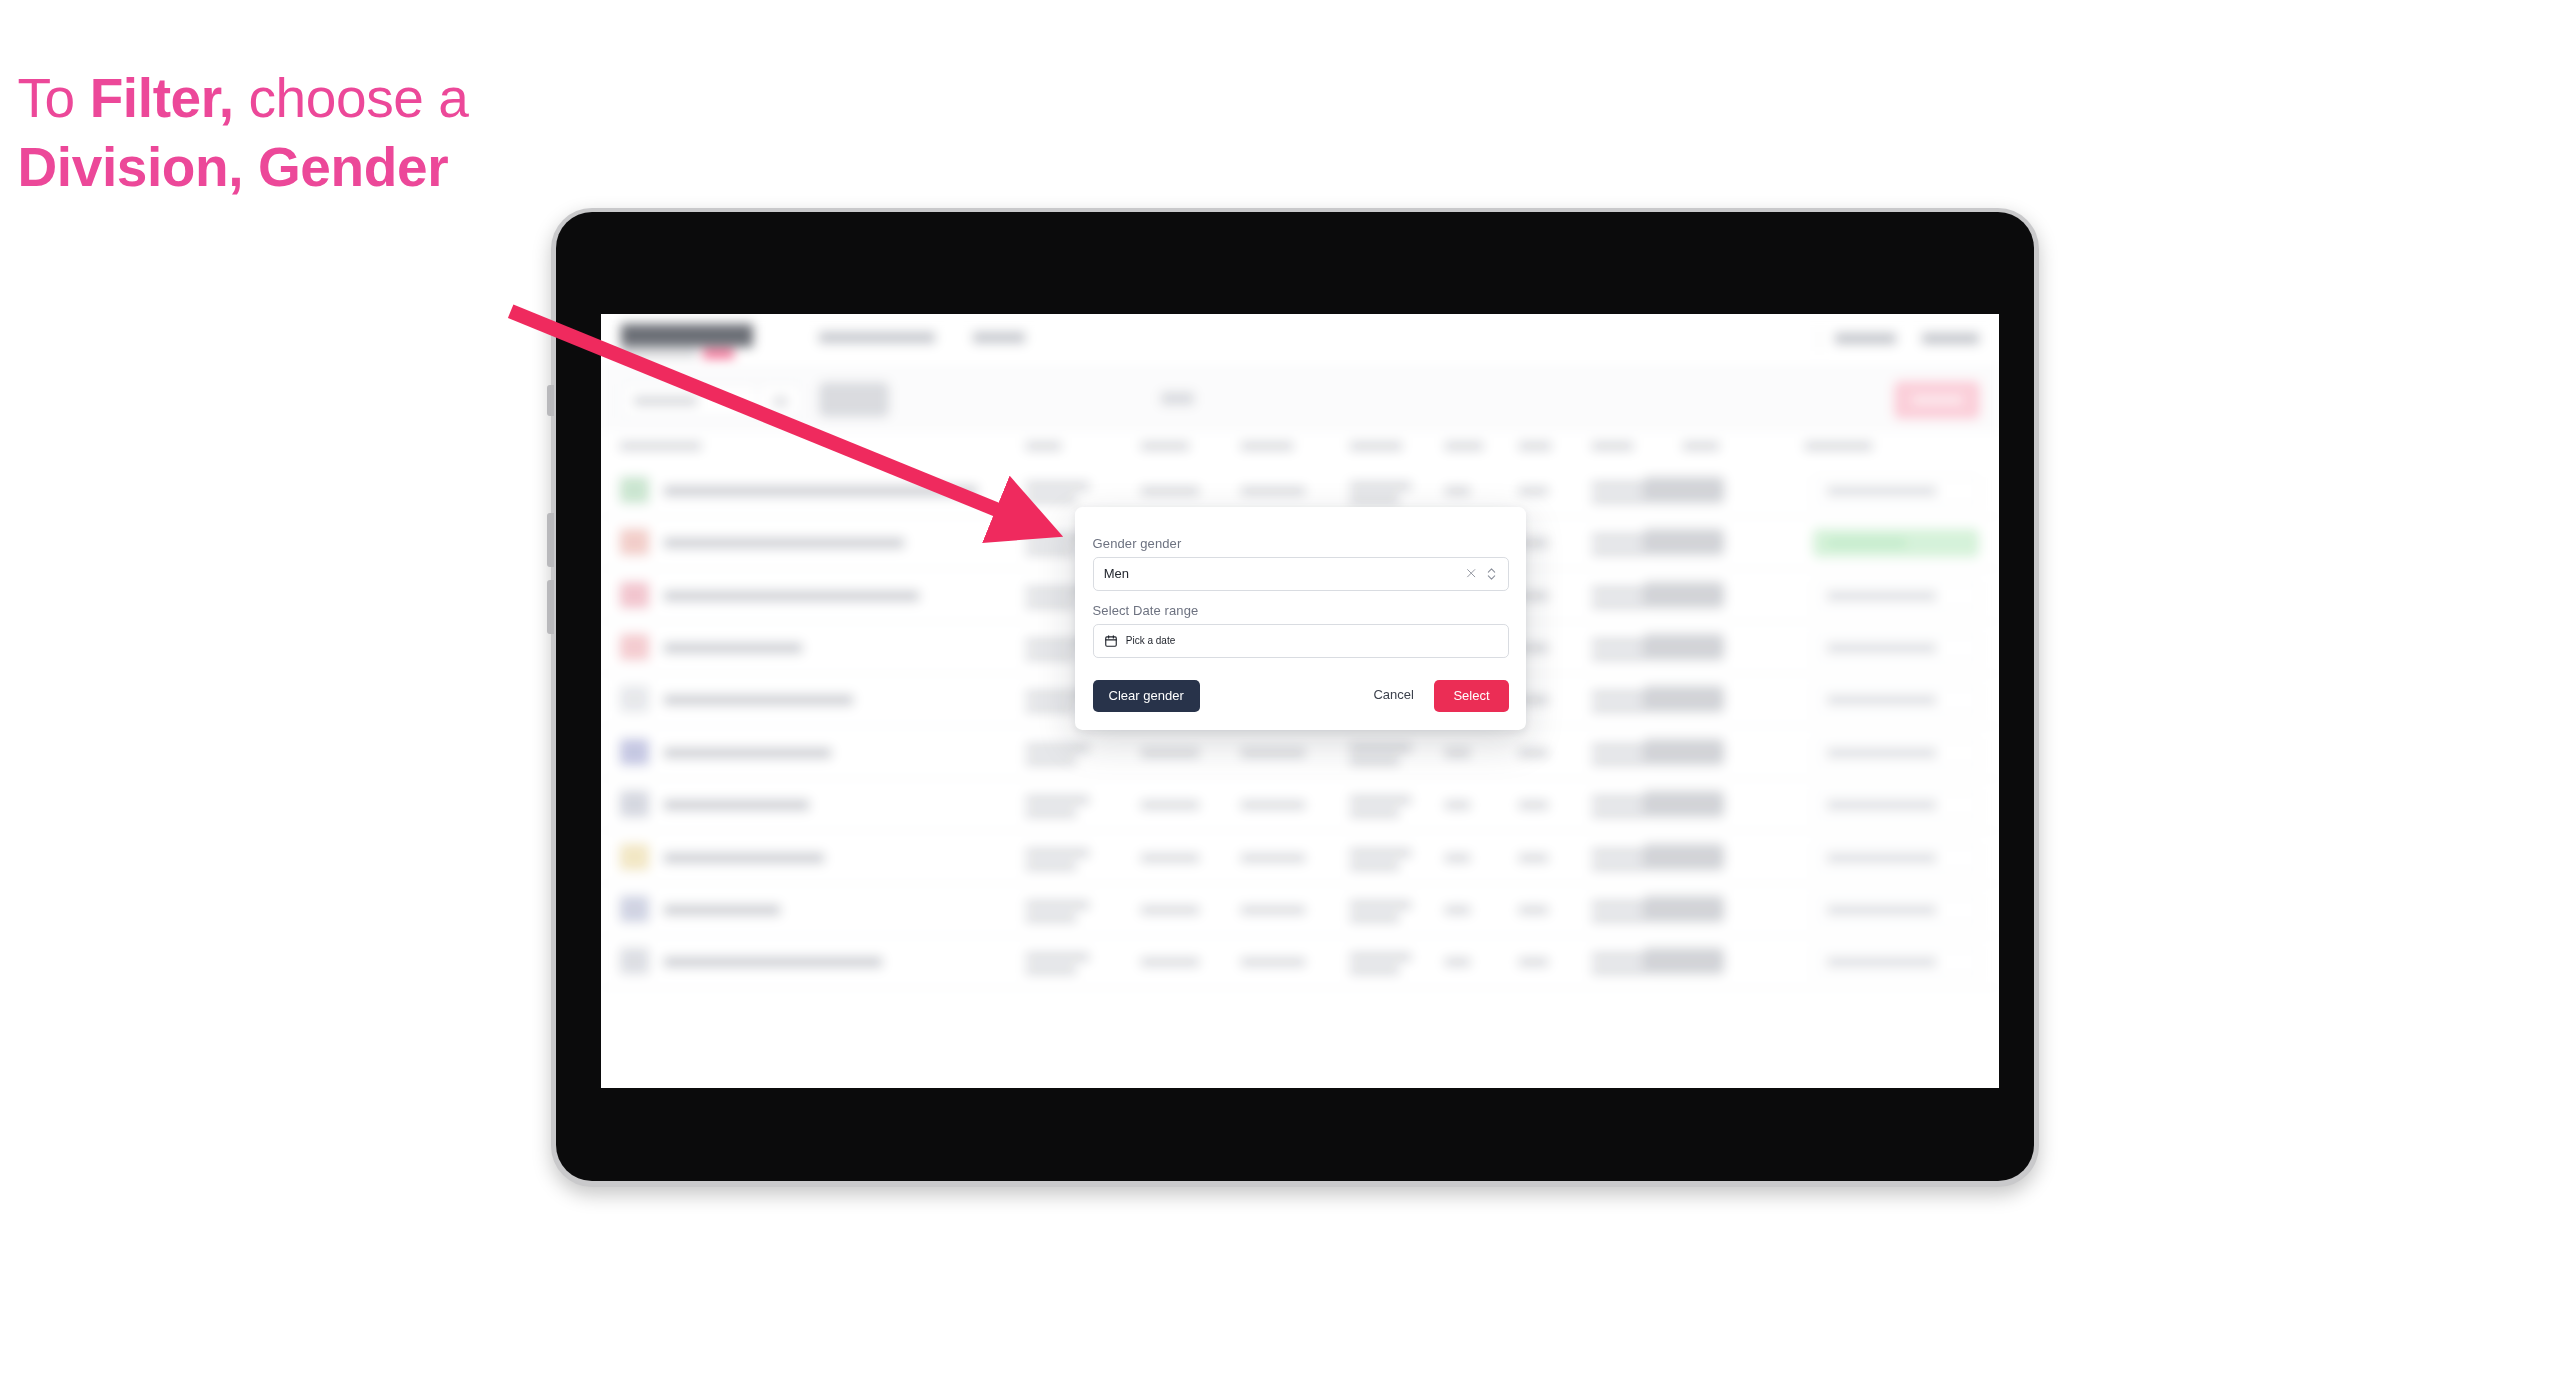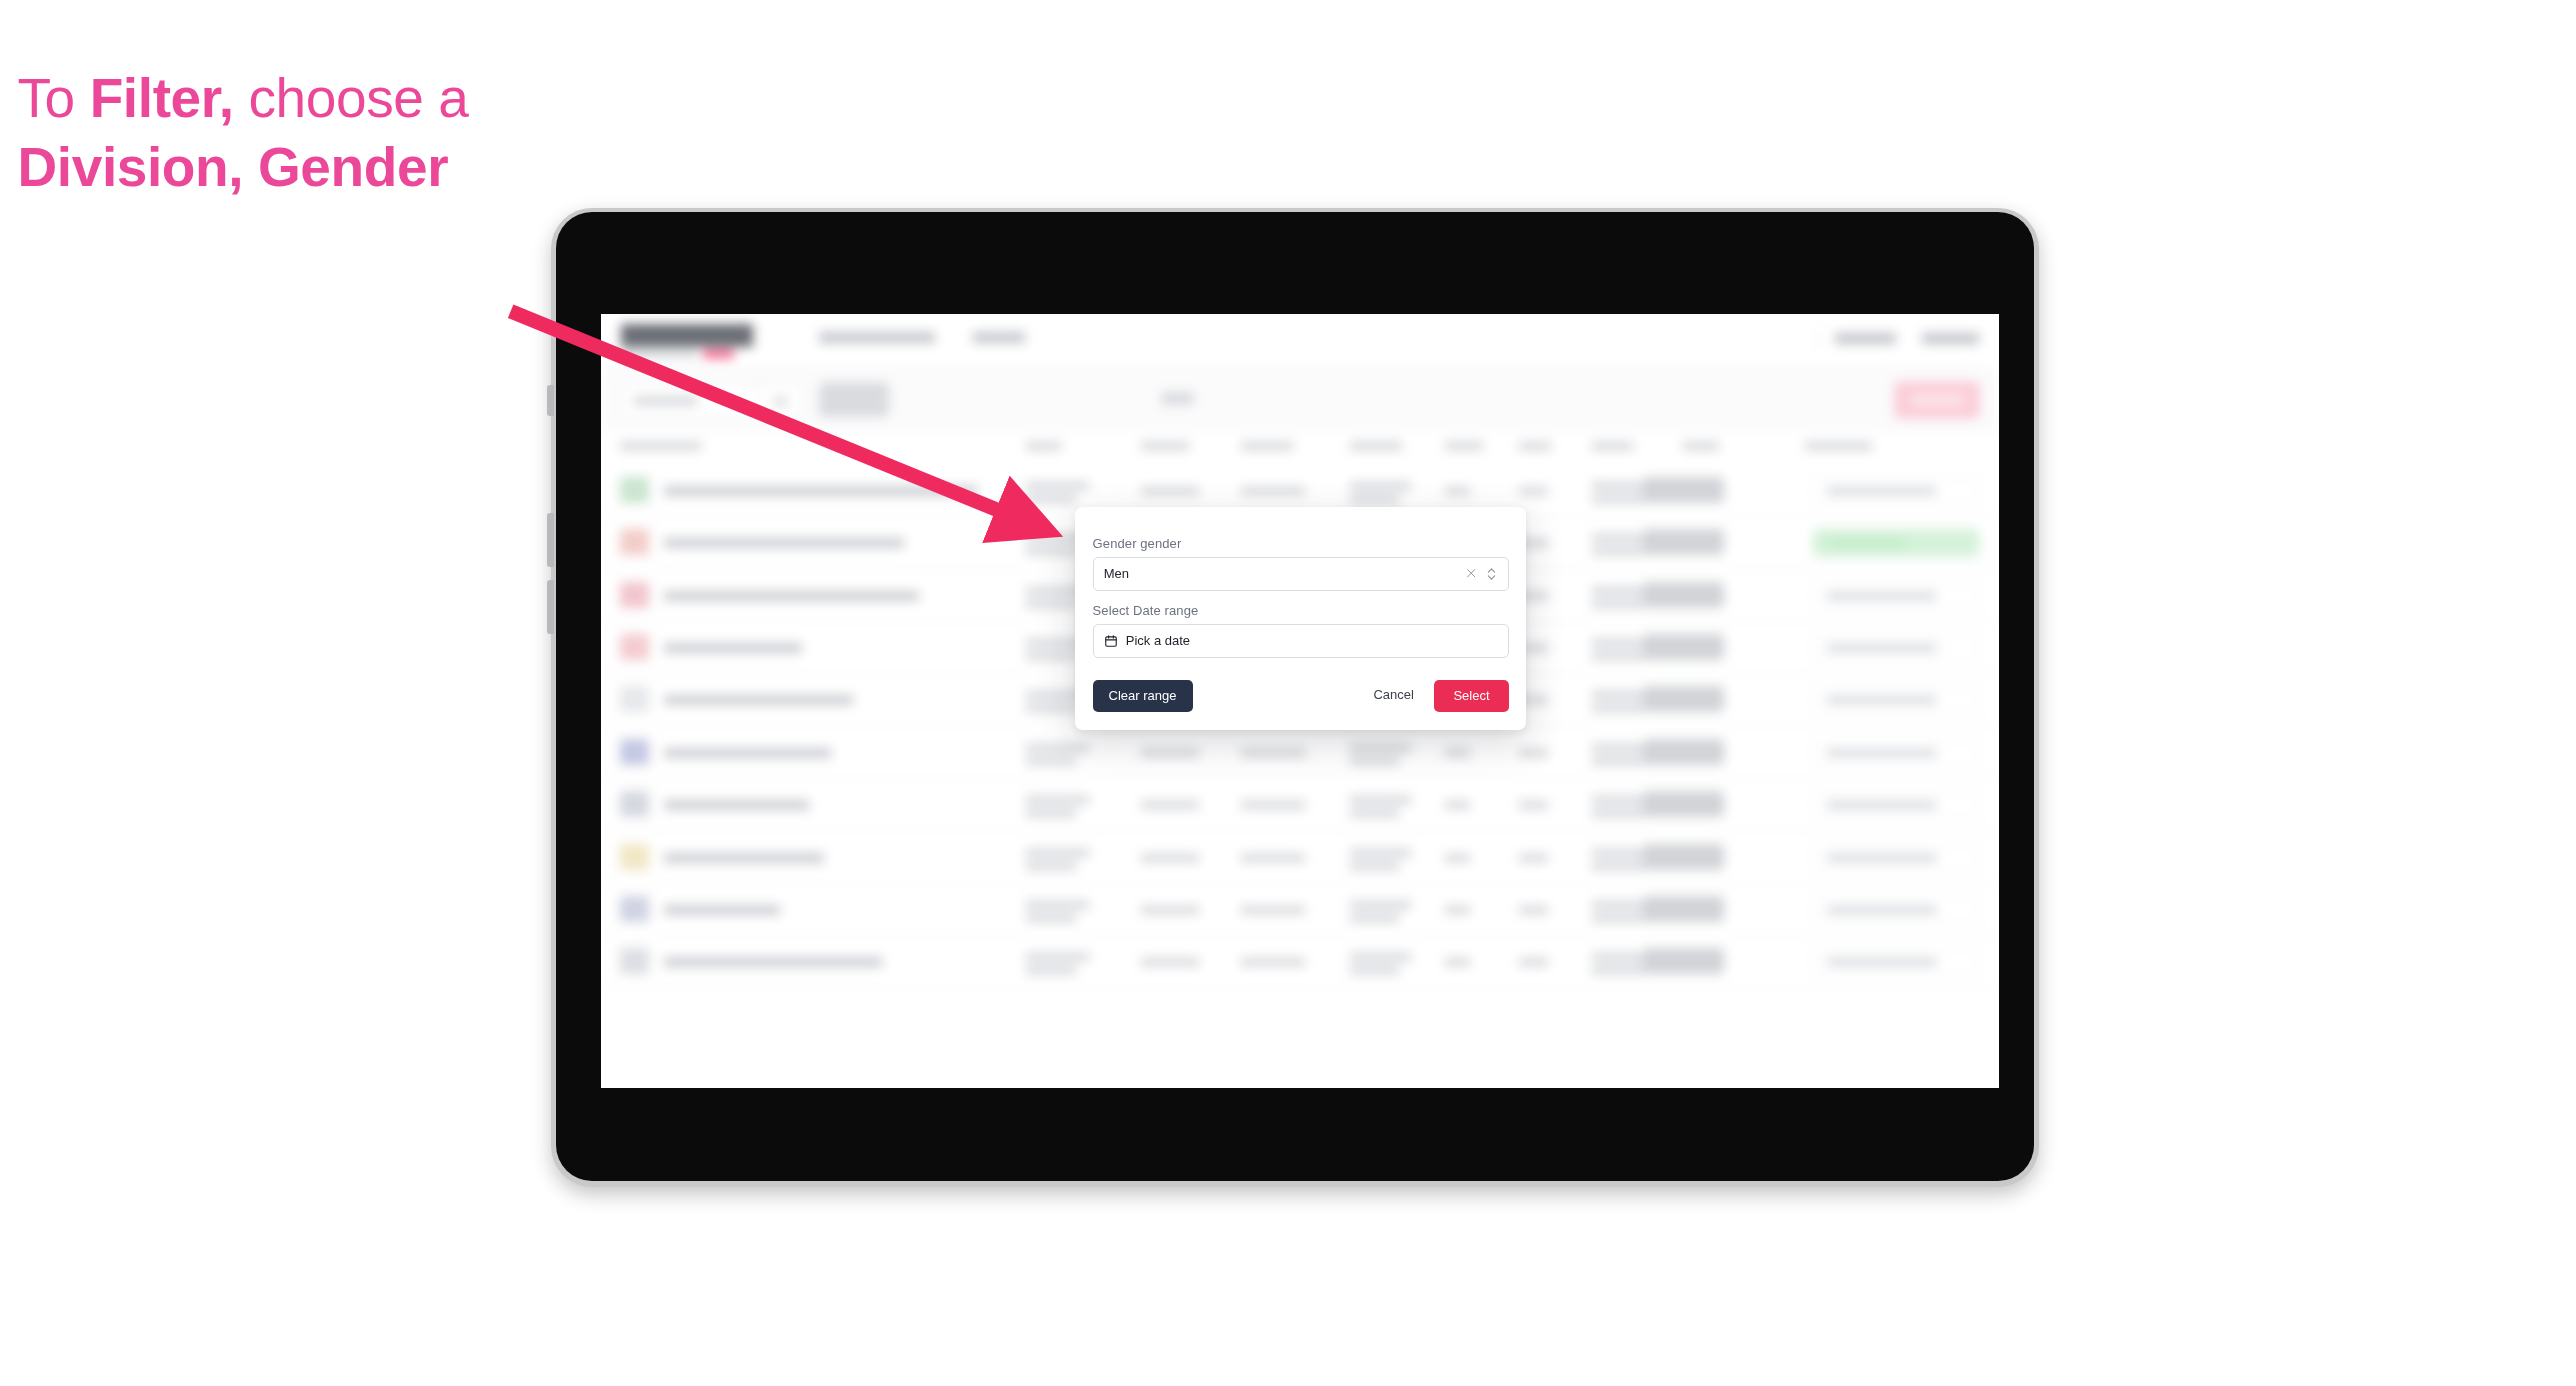--- a/index.html
+++ b/index.html
@@ -372,21 +372,21 @@
     border-radius: 5.1px;
     background: #ffffff;
     display: flex;
     align-items: center;
     gap: 8px;
     padding: 0 10.2px;
     box-sizing: border-box;
     cursor: pointer;
   }
   .date-text {
-    font-size: 13px;
+    font-size: 10px;
     color: #1d2129;
   }
   .cal-icon { color: #1d2129; display: flex; }
   .cal-icon svg { display: block; }
 
   .dlg-actions {
     margin-top: 22px;
     display: flex;
     align-items: center;
     justify-content: space-between;
@@ -688,21 +688,21 @@
                 <line x1="3" y1="10" x2="21" y2="10"></line>
                 <line x1="8" y1="3" x2="8" y2="7"></line>
                 <line x1="16" y1="3" x2="16" y2="7"></line>
               </svg>
             </span>
             <span class="date-text">Pick a date</span>
           </div>
         </div>
 
         <div class="dlg-actions">
-          <button class="btn btn-clear">Clear range</button>
+          <button class="btn btn-clear">Clear gender</button>
           <div class="right-actions">
             <button class="btn btn-cancel">Cancel</button>
             <button class="btn btn-apply">Select</button>
           </div>
         </div>
 
       </div>
     </div>
   </div>
 </div>

